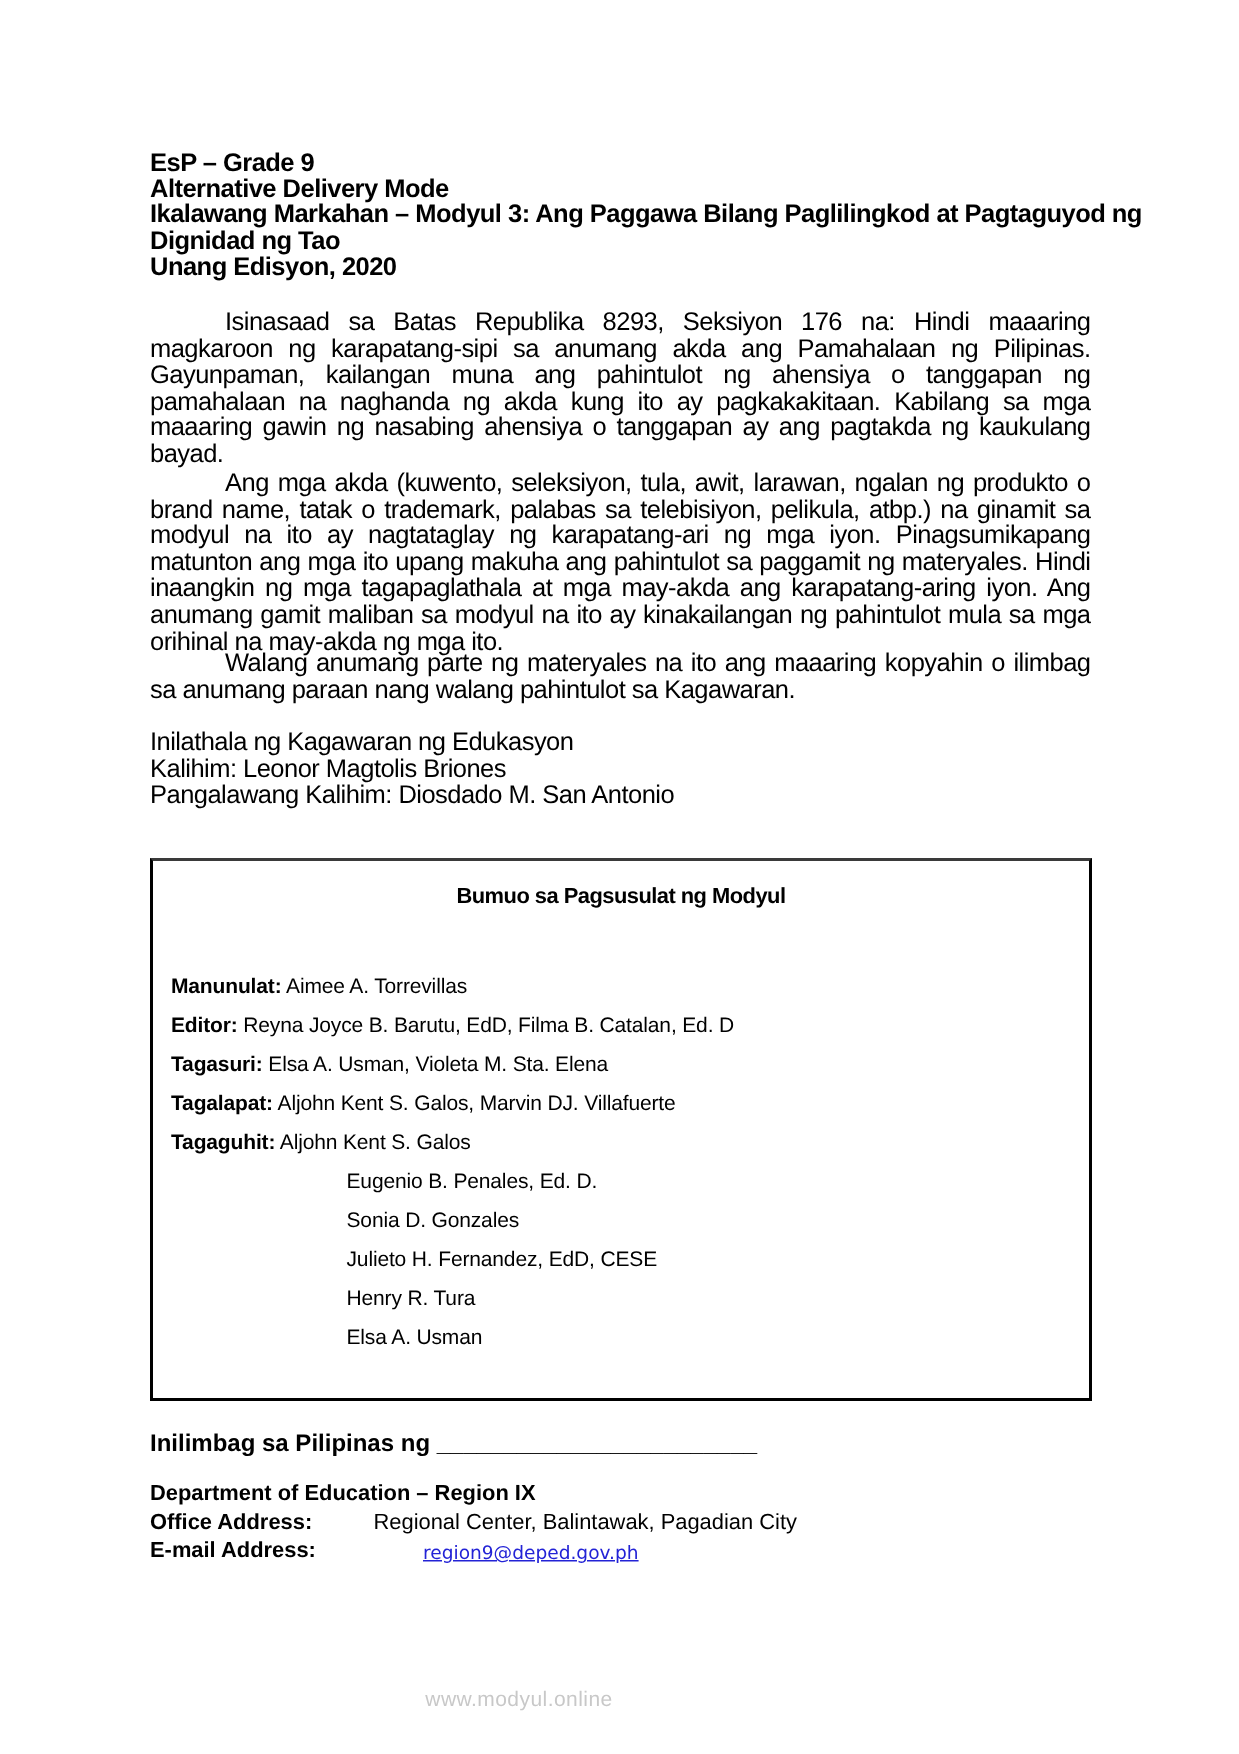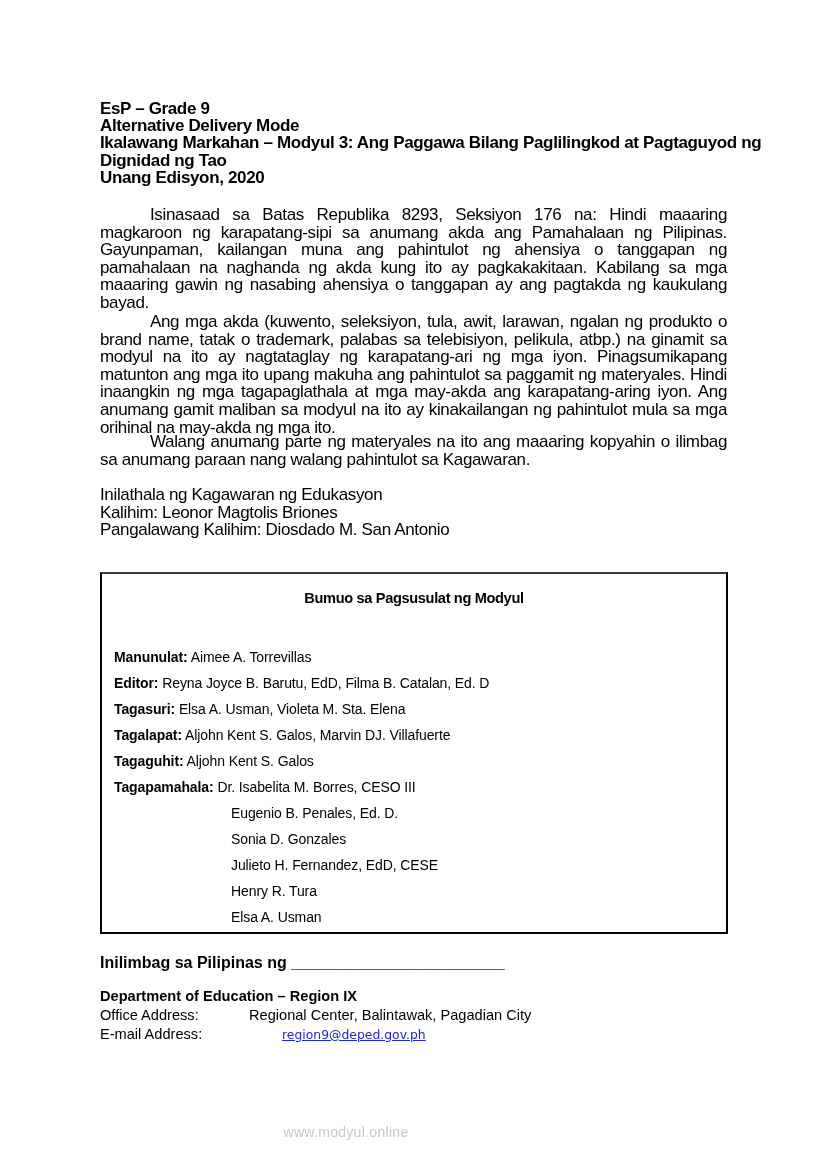--- a/index.html
+++ b/index.html
@@ -17,21 +17,21 @@
     .credits-box { position: absolute; left: 100px; top: 572px; width: 624px; height: 358px; border: 2px solid #000; border-top-color: #3a3a3a; box-sizing: content-box; }
     .credits-title { position: absolute; left: 0; top: 16px; width: 100%; text-align: center; font-weight: bold; font-size: 14.6px; }
     .credits-list { position: absolute; left: 12px; top: 42px; font-size: 14px; letter-spacing: -0.1px; margin-top: 32px; }
     .credit-row { height: 26px; line-height: 18px; white-space: nowrap; }
     .credit-row b { font-weight: bold; }
     .credit-extra { padding-left: 117px; }
     .printed { position: absolute; left: 100px; top: 954px; font-weight: bold; font-size: 16px; white-space: nowrap; }
     .deped { position: absolute; left: 100px; top: 987px; font-size: 14.6px; line-height: 19px; }
     .deped-title { font-weight: bold; }
     .addr-row { display: flex; white-space: nowrap; }
-    .addr-label { width: 149px; }
+    .addr-label { width: 149px; font-weight: bold; }
     .email-link { color: #1a0dab; color: #2323d6; text-decoration: underline; font-family: "DejaVu Sans", sans-serif; font-size: 12.4px; margin-left: 33px; }
     .watermark { position: absolute; left: 0; width: 692px; top: 1124px; text-align: center; font-family: Liberation Sans, sans-serif; font-size: 14px; color: #c8c8c8; letter-spacing: 0.3px; }
   </style>
 </head>
 <body>
 
 <div class="page">
 
   <div class="header-block narrow">
     <div>EsP – Grade 9</div>
@@ -52,21 +52,20 @@
   </div>
 
   <div class="credits-box">
     <div class="credits-title narrow">Bumuo sa Pagsusulat ng Modyul</div>
     <div class="credits-list narrow">
       <div class="credit-row"><b>Manunulat:</b> <span>Aimee A. Torrevillas</span></div>
       <div class="credit-row"><b>Editor:</b> <span>Reyna Joyce B. Barutu, EdD, Filma B. Catalan, Ed. D</span></div>
       <div class="credit-row"><b>Tagasuri:</b> <span>Elsa A. Usman, Violeta M. Sta. Elena</span></div>
       <div class="credit-row"><b>Tagalapat:</b> <span>Aljohn Kent S. Galos, Marvin DJ. Villafuerte</span></div>
       <div class="credit-row"><b>Tagaguhit:</b> <span>Aljohn Kent S. Galos</span></div>
-      <div class="credit-row"><b>Tagapamahala:</b> <span>Dr. Isabelita M. Borres, CESO III</span></div>
       <div class="credit-row credit-extra">Eugenio B. Penales, Ed. D.</div>
       <div class="credit-row credit-extra">Sonia D. Gonzales</div>
       <div class="credit-row credit-extra">Julieto H. Fernandez, EdD, CESE</div>
       <div class="credit-row credit-extra">Henry R. Tura</div>
       <div class="credit-row credit-extra">Elsa A. Usman</div>
     </div>
   </div>
 
   <div class="printed" style="font-family: 'Liberation Sans', sans-serif;">
     <span>Inilimbag sa Pilipinas ng</span>

